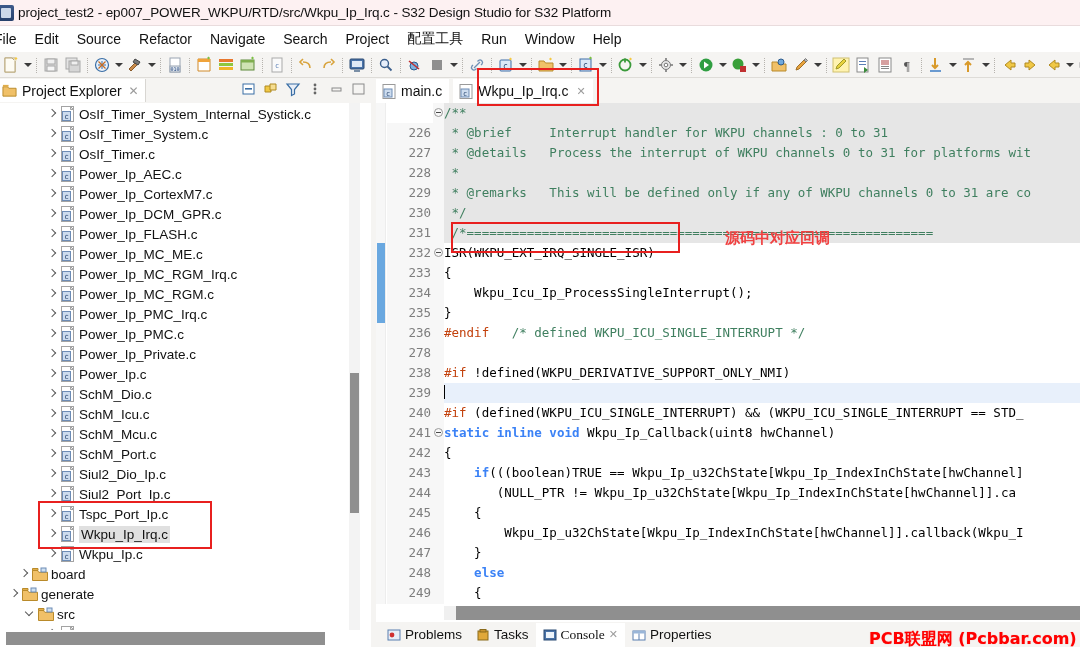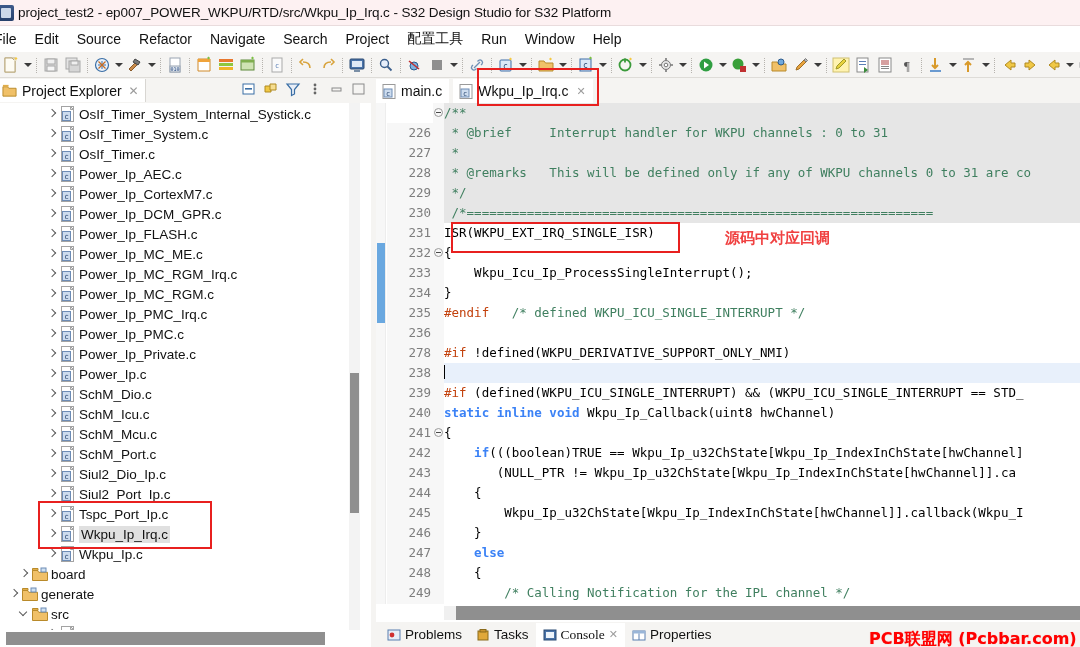--- a/index.html
+++ b/index.html
@@ -804,21 +804,21 @@
         </div>
         <div class="tree-row" style="padding-left: 4px;">
           <span class="twisty closed"></span>
           <span class="ficon"><svg width="16" height="16" viewBox="0 0 16 16">
               <path d="M0.5 4.5h5l1.3 1.8H15.5V14.5H0.5z" fill="#f0c068" stroke="#b98a2a"></path>
               <path d="M0.5 2.5h5.5v2H0.5z" fill="#e0ad4a" stroke="#b98a2a"></path>
               <rect x="9" y="2" width="5" height="4" fill="#cfe0f0" stroke="#6d8cb5"></rect>
             </svg></span>
           <span class="tree-label">generate</span>
         </div>
-        <div class="tree-row" style="padding-left: 14px;">
+        <div class="tree-row" style="padding-left: 20px;">
           <span class="twisty open"></span>
           <span class="ficon"><svg width="16" height="16" viewBox="0 0 16 16">
               <path d="M0.5 4.5h5l1.3 1.8H15.5V14.5H0.5z" fill="#f0c068" stroke="#b98a2a"></path>
               <path d="M0.5 2.5h5.5v2H0.5z" fill="#e0ad4a" stroke="#b98a2a"></path>
               <rect x="9" y="2" width="5" height="4" fill="#cfe0f0" stroke="#6d8cb5"></rect>
             </svg></span>
           <span class="tree-label">src</span>
         </div>
         <div class="tree-row" style="padding-left: 42px;">
           <span class="twisty closed"></span>
@@ -903,20 +903,21 @@
           <div class="ln">251</div>
         </div>
       <div class="fold-col" id="fold-col">
           <div class="fold" style="top: 5px;"></div>
           <div class="fold" style="top: 145px;"></div>
           <div class="fold" style="top: 325px;"></div>
         </div>
       <div class="code-lines" id="code-lines">
           <div class="cl blockcomment"><span class="cm">/**</span></div>
           <div class="cl blockcomment"><span class="cm"> * @brief     Interrupt handler for WKPU channels : 0 to 31</span></div>
+          <div class="cl blockcomment"><span class="cm"> * @details   Process the interrupt of WKPU channels 0 to 31 for platforms wit</span></div>
           <div class="cl blockcomment"><span class="cm"> *</span></div>
           <div class="cl blockcomment"><span class="cm"> * @remarks   This will be defined only if any of WKPU channels 0 to 31 are co</span></div>
           <div class="cl blockcomment"><span class="cm"> */</span></div>
           <div class="cl blockcomment"><span class="cm"> /*==============================================================</span></div>
           <div class="cl"><span class="pl">ISR(WKPU_EXT_IRQ_SINGLE_ISR)</span></div>
           <div class="cl"><span class="pl">{</span></div>
           <div class="cl"><span class="pl">    Wkpu_Icu_Ip_ProcessSingleInterrupt();</span></div>
           <div class="cl"><span class="pl">}</span></div>
           <div class="cl"><span class="pp">#endif</span><span class="pl">   </span><span class="cm">/* defined WKPU_ICU_SINGLE_INTERRUPT */</span></div>
           <div class="cl"><span class="pl"></span></div>

